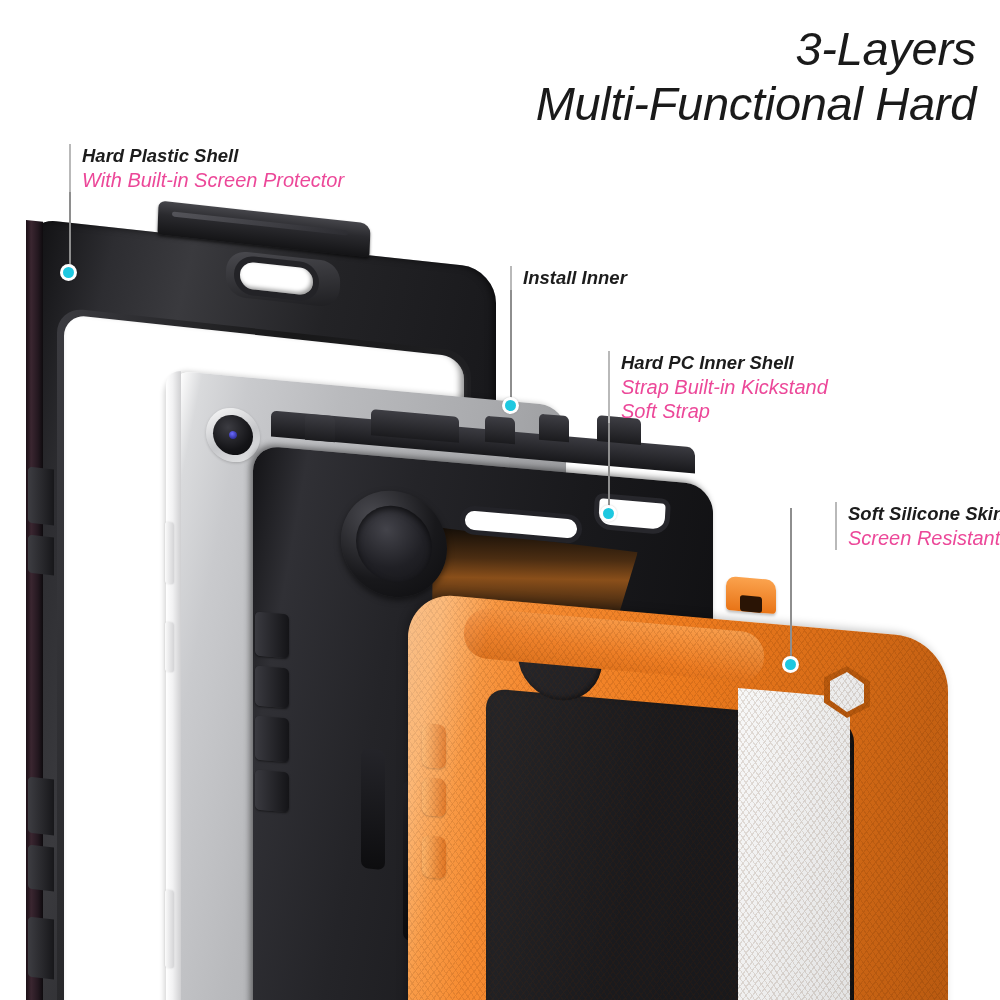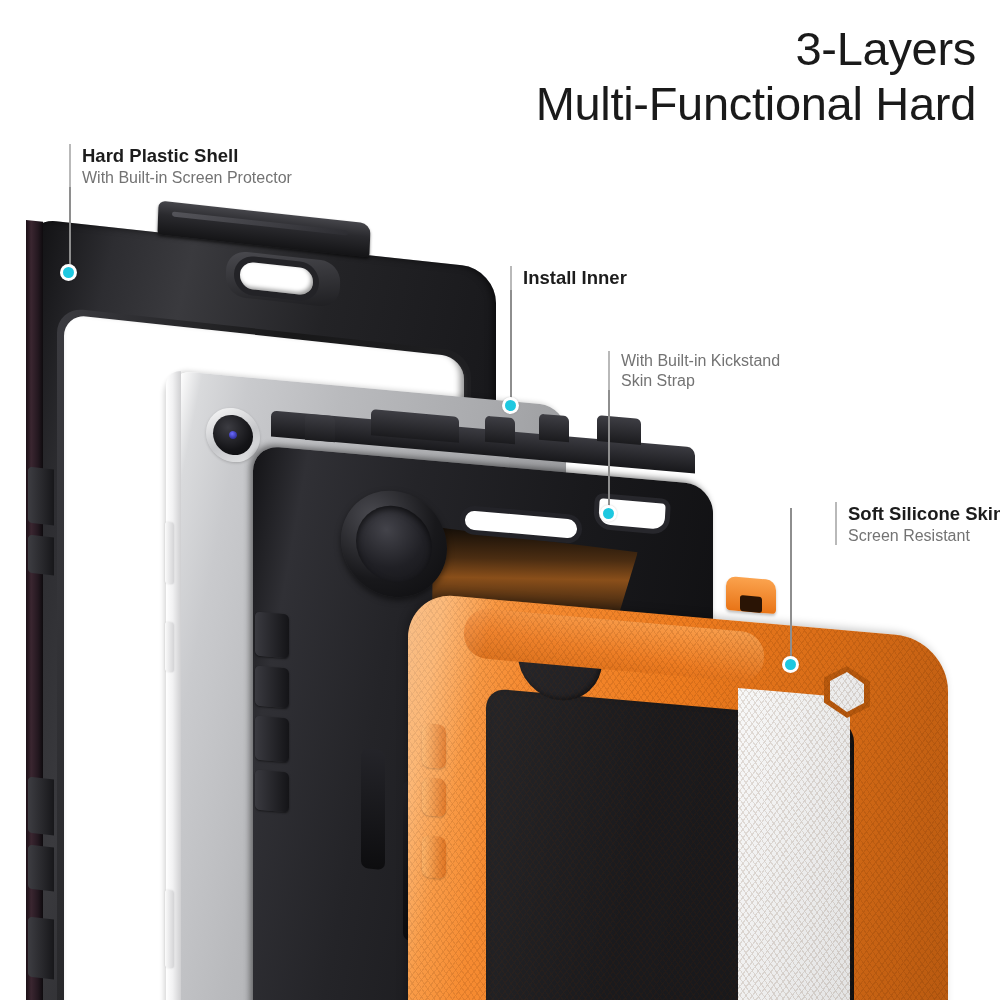--- a/index.html
+++ b/index.html
@@ -10,20 +10,21 @@
   }
   body {
     font-family: "Liberation Sans", "DejaVu Sans", sans-serif;
   }
   #stage {
     position: relative;
     width: 1000px;
     height: 1000px;
     background: #ffffff;
     overflow: hidden;
+    font-style: italic;
   }
 
   
   .title-block {
     position: absolute;
     right: 24px;
     top: 22px;
     text-align: right;
     z-index: 60;
   }
@@ -46,23 +47,23 @@
     border-left: 2px solid #b9b9b9;
   }
   .callout .ctitle {
     font-size: 18.5px;
     font-weight: bold;
     color: #1c1c1c;
     line-height: 1.28;
     white-space: nowrap;
   }
   .callout .csub {
-    font-size: 16px;
+    font-size: 20px;
     font-weight: 400;
-    color: #737373;
+    color: #ec4899;
     line-height: 1.22;
     white-space: nowrap;
   }
   .leader {
     position: absolute;
     width: 1.6px;
     background: #8e8e8e;
     z-index: 65;
   }
   .dot {
@@ -655,22 +656,23 @@
       <div class="ctitle">Install Inner</div>
     </div>
   </div>
 
   <div class="leader" style="left:608px; top:358px; height:155px;"></div>
   <div class="dot" style="left:600px; top:505px;">
       <i></i>
     </div>
   <div class="callout" style="left:608px; top:351px;">
     <div class="ctext">
-      <div class="csub">With Built-in Kickstand</div>
-      <div class="csub">Skin Strap</div>
+      <div class="ctitle">Hard PC Inner Shell</div>
+      <div class="csub">Strap Built-in Kickstand</div>
+      <div class="csub">Soft Strap</div>
     </div>
   </div>
 
   <div class="leader" style="left:790px; top:508px; height:155px;"></div>
   <div class="dot" style="left:782px; top:656px;">
       <i></i>
     </div>
   <div class="callout" style="left:790px; top:502px;padding-left:45px;">
     <div class="ctext">
       <div class="ctitle">Soft Silicone Skin</div>

